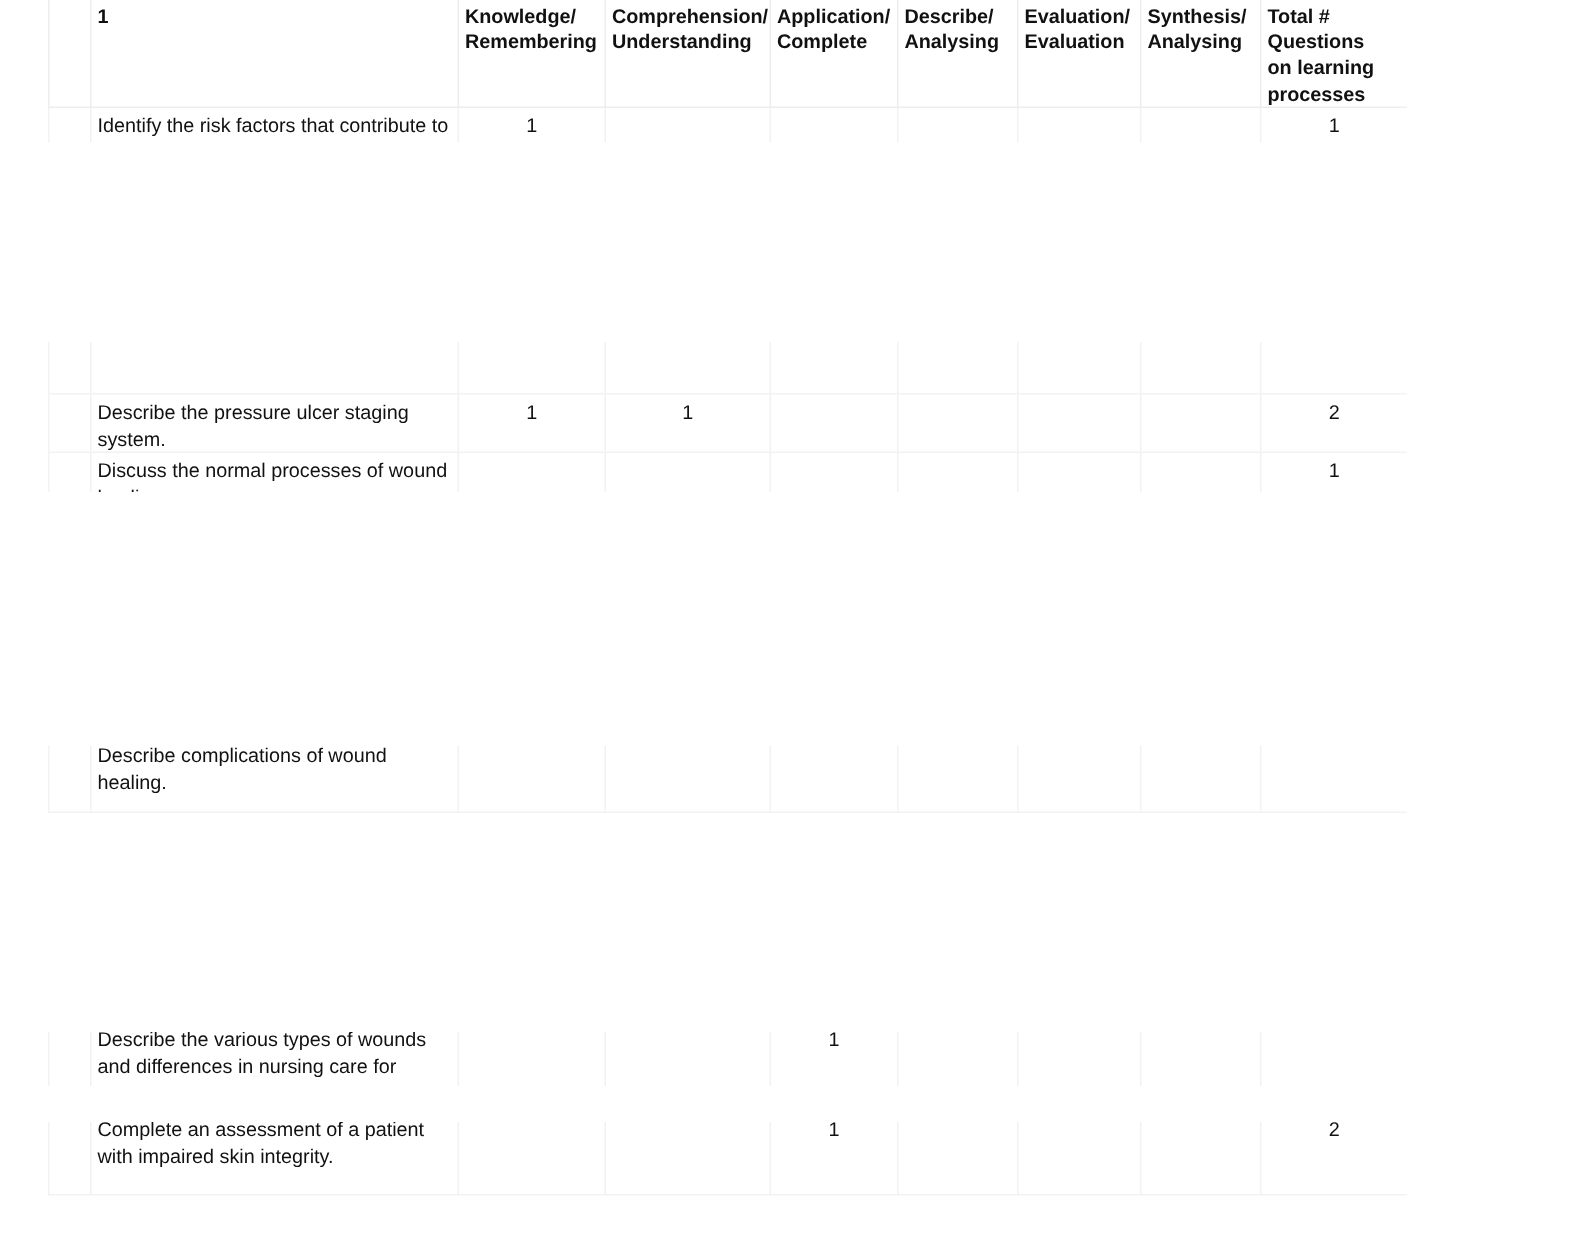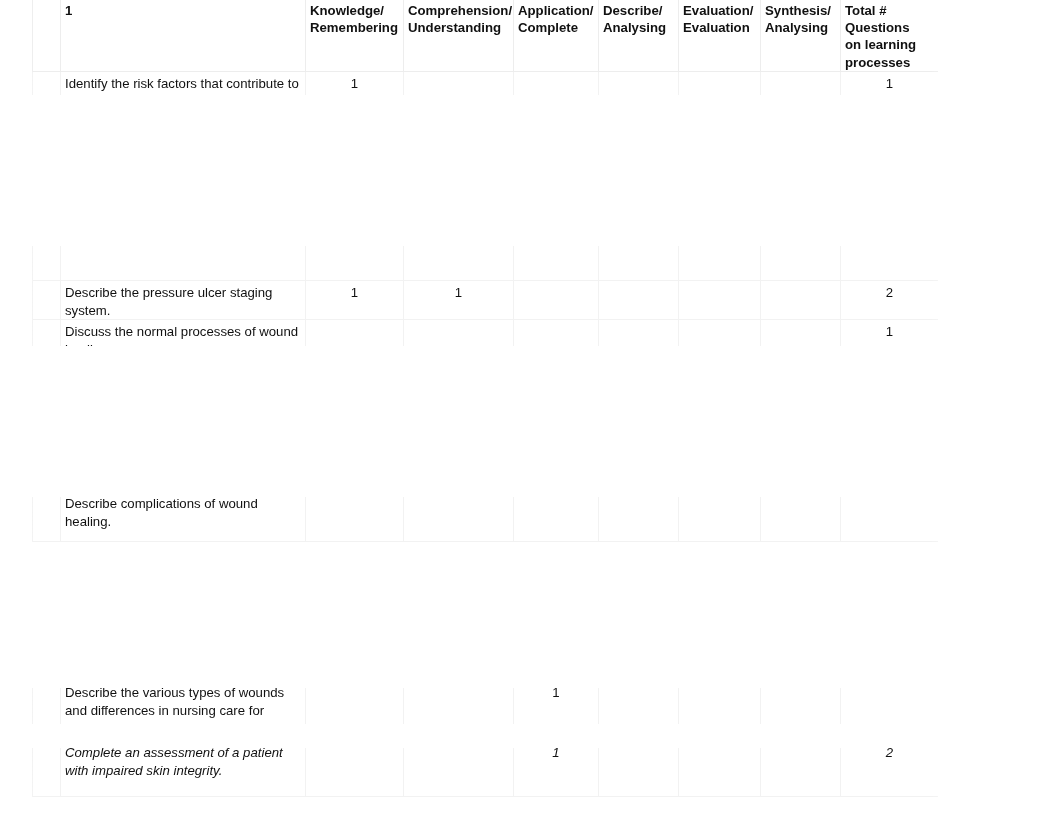--- a/index.html
+++ b/index.html
@@ -72,24 +72,24 @@
   .c-bloom5{ width: 82px;  }
   .c-bloom6{ width: 80px;  }
   .c-total { width: 98px;  }
 
   .num  { text-align: center; }
   .val  { text-align: center; color: #1a1a1a; }
   .hdr-num { text-align: center; font-weight: bold; font-size: 14px; }
 
   
   #band-header  { top: -2px;  height: 97px; }
-  #band-staging { top: 246px; height: 100px; }
+  #band-staging { top: 228px; height: 100px; }
   #band-compl   { top: 497px; height: 54px; }
   #band-types   { top: 688px; height: 36px; }
-  #band-assess  { top: 748px; height: 56px; font-style: italic; }
+  #band-assess  { top: 748px; height: 56px; }
 
   .edge-fade-left {
     position: absolute;
     left: 0; top: 0;
     width: 34px; height: 822px;
     background: linear-gradient(to right, #ffffff 40%, rgba(255,255,255,0));
     pointer-events: none;
   }
   .edge-fade-right {
     position: absolute;

